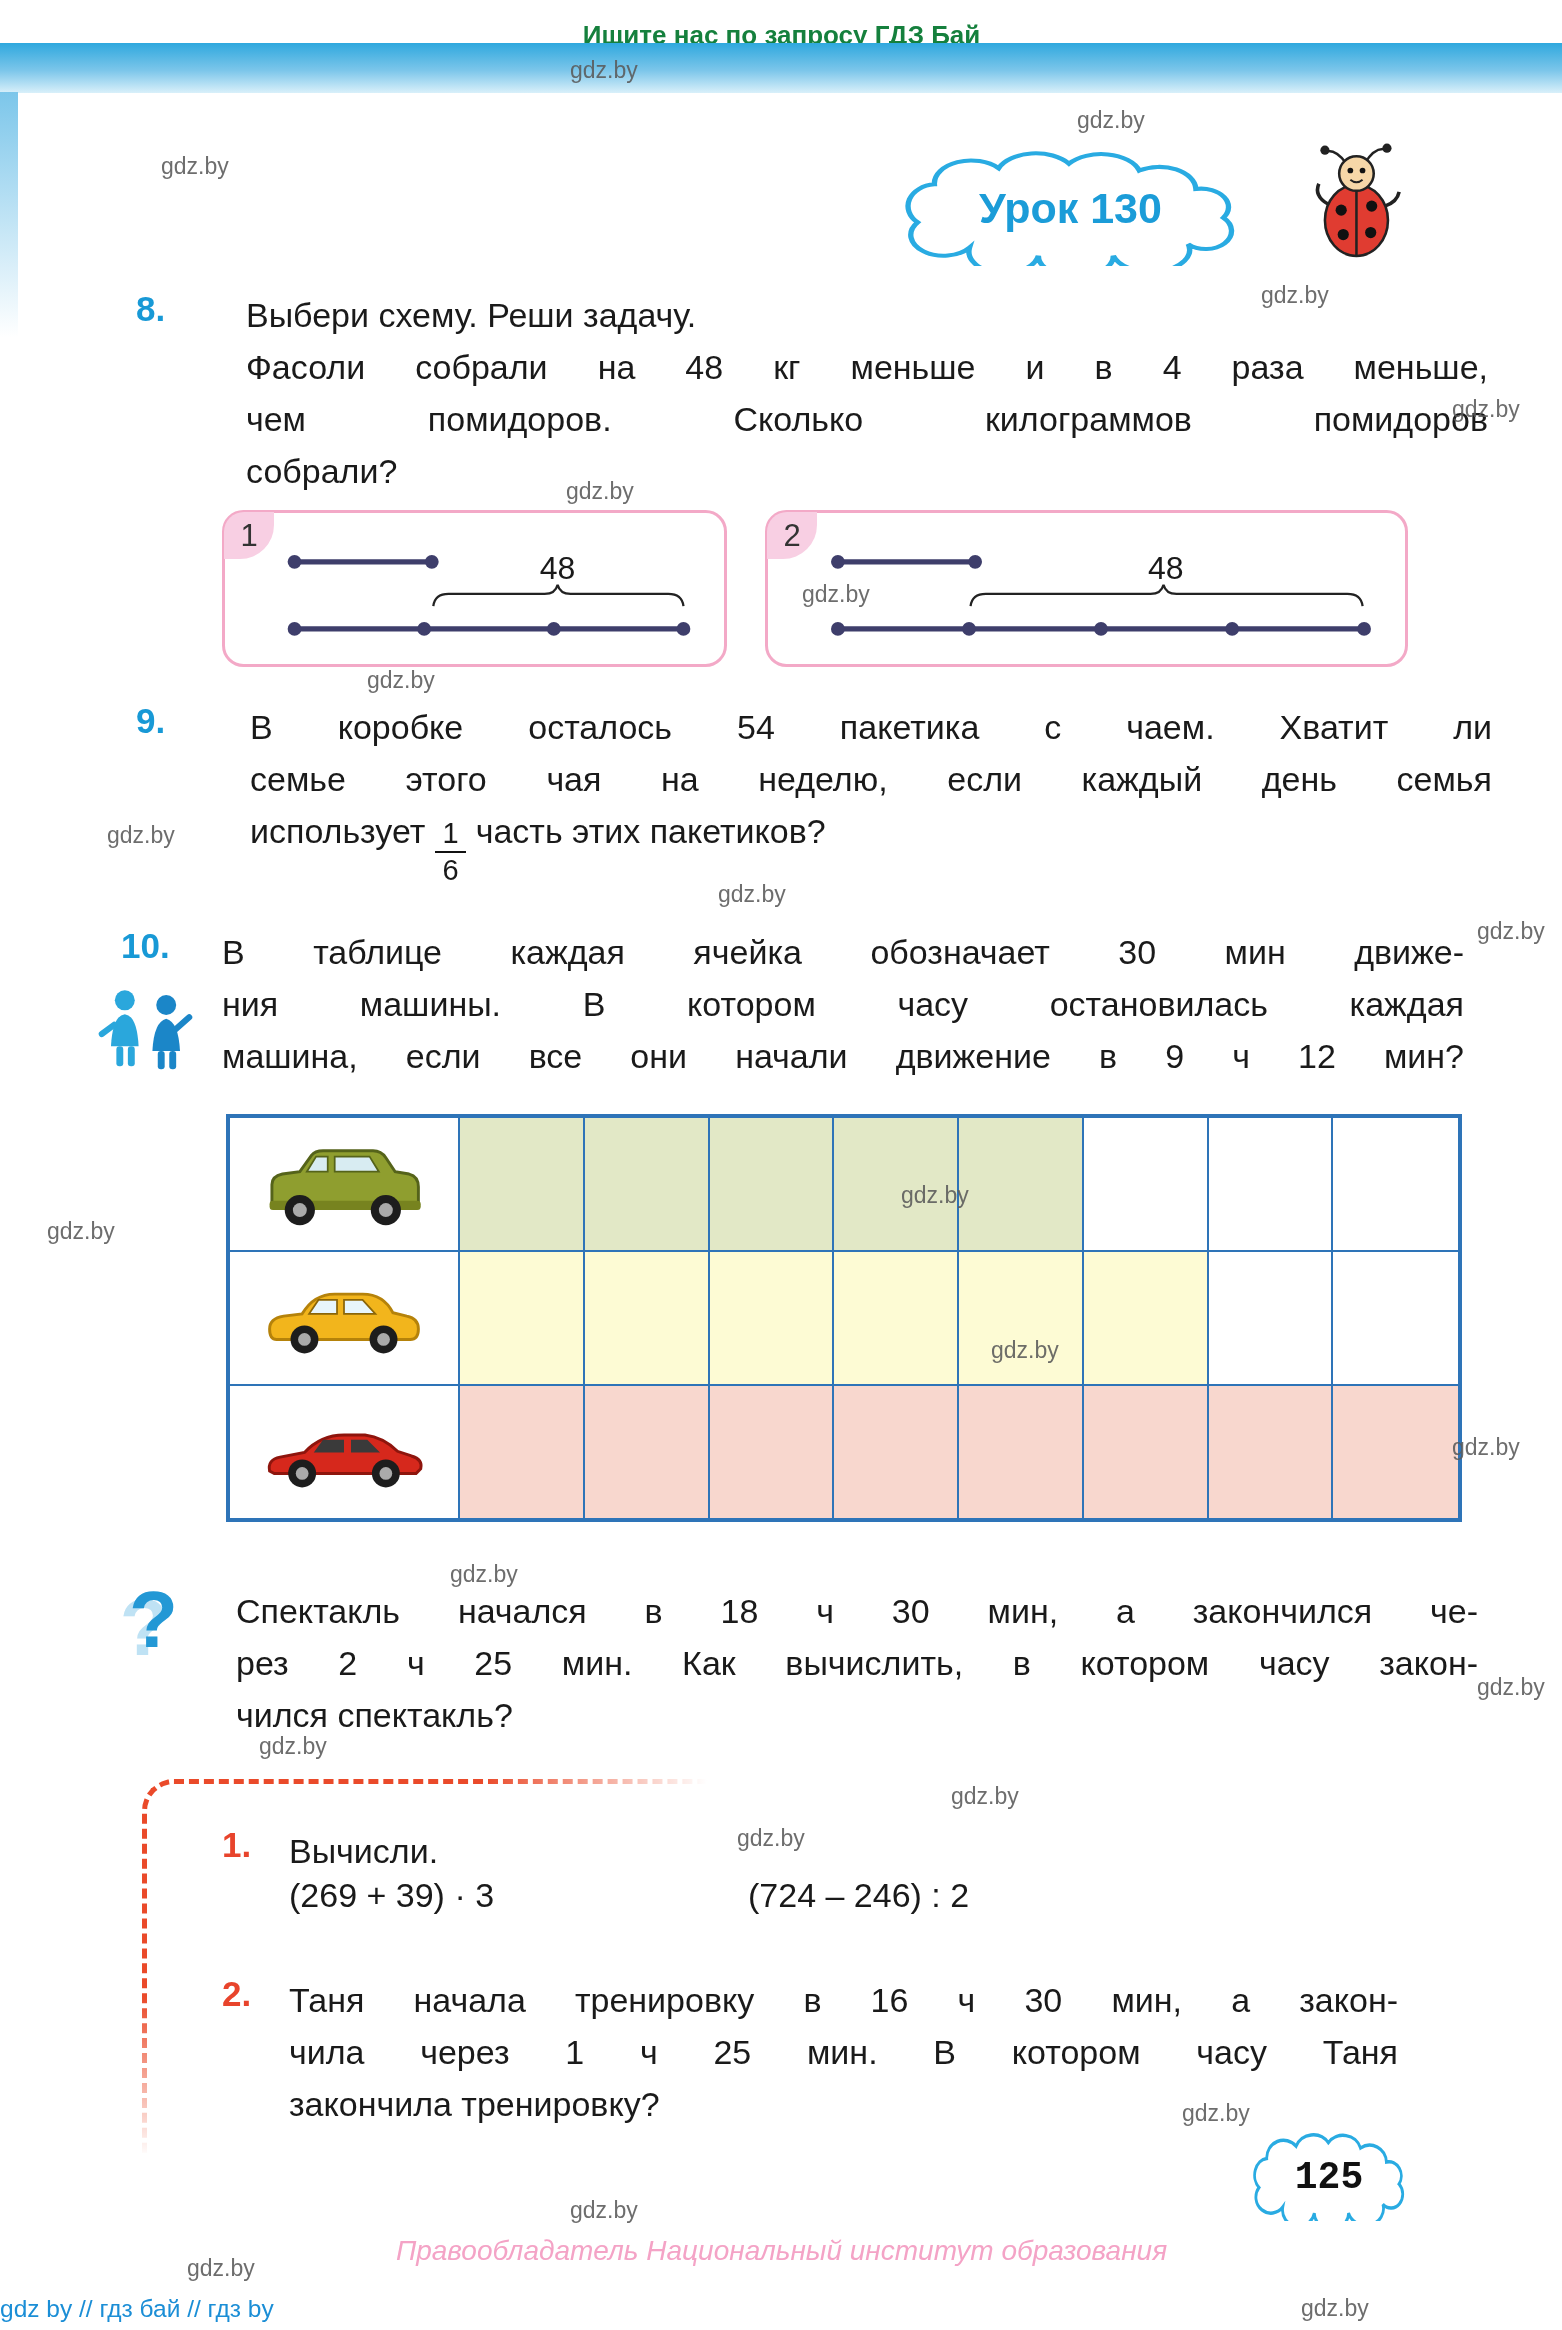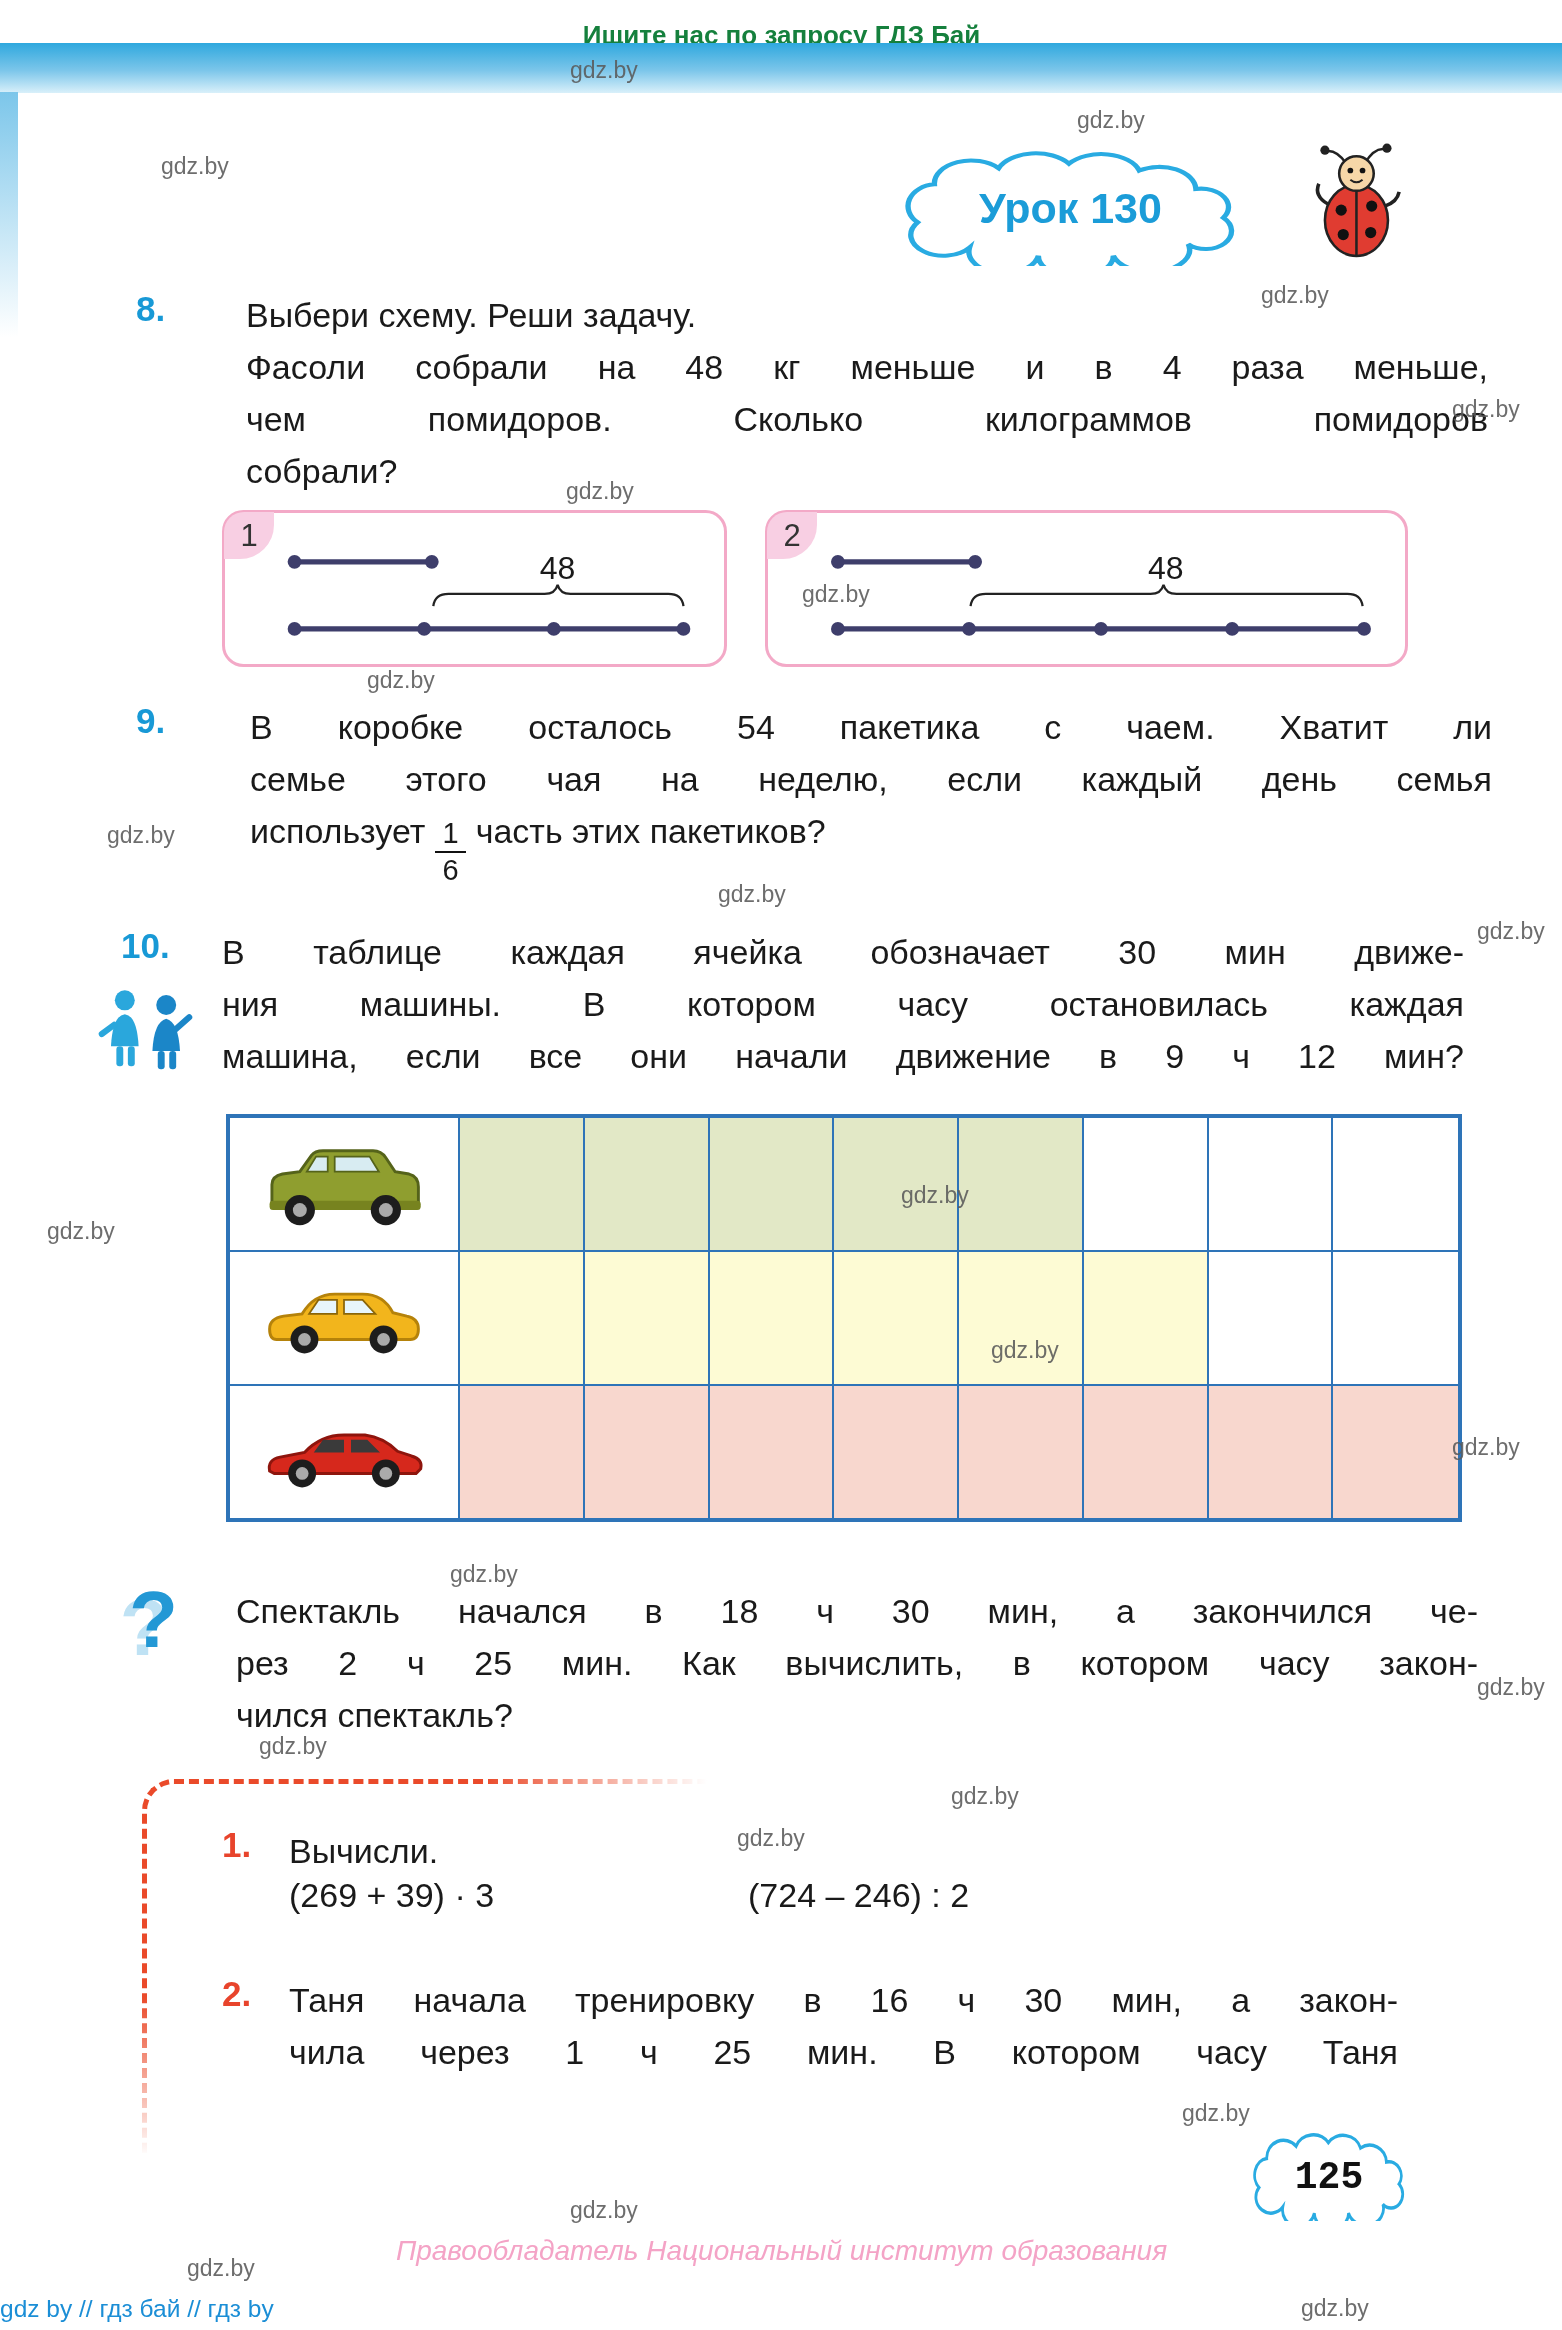--- a/index.html
+++ b/index.html
@@ -268,20 +268,21 @@
 
   <div class="pnum red" style="left:222px;top:1825px;">1.</div>
   <div class="tblock" style="left:289px;top:1825px;width:1109px;">Вычисли.</div>
   <div class="exprs" style="left:289px;">(269 + 39) · 3</div>
   <div class="exprs" style="left:748px;">(724 – 246) : 2</div>
 
   <div class="pnum red" style="left:222px;top:1974px;">2.</div>
   <div class="tblock" style="left:289px;top:1974px;width:1109px;">
     <span class="line jl">Таня начала тренировку в 16 ч 30 мин, а закон-</span>
     <span class="line jl">чила через 1 ч 25 мин. В котором часу Таня</span>
+    <span class="line">закончила тренировку?</span>
   </div>
 
   <div class="cloud pagenum-cloud" style="left:1245px;top:2133px;width:168px;height:88px;">
     <svg width="168" height="88" viewBox="0 0 240 100" preserveAspectRatio="none">
       <path d="M20,62 A19,19 0 0 1 31,29 A24,20 0 0 1 73,15 A26,20 0 0 1 119,11 A26,20 0 0 1 165,17 A24,20 0 0 1 202,33 A18,16 0 0 1 220,58 A16,15 0 0 1 197,81 A24,18 0 0 1 148,91 A24,18 0 0 1 99,91 A22,18 0 0 1 54,84 A19,16 0 0 1 20,62 Z" fill="#ffffff" stroke="#29abe2" stroke-width="4"></path>
     </svg>
     <div class="cloud-text">125</div>
   </div>
 
   <div class="copyright">Правообладатель Национальный институт образования</div>

